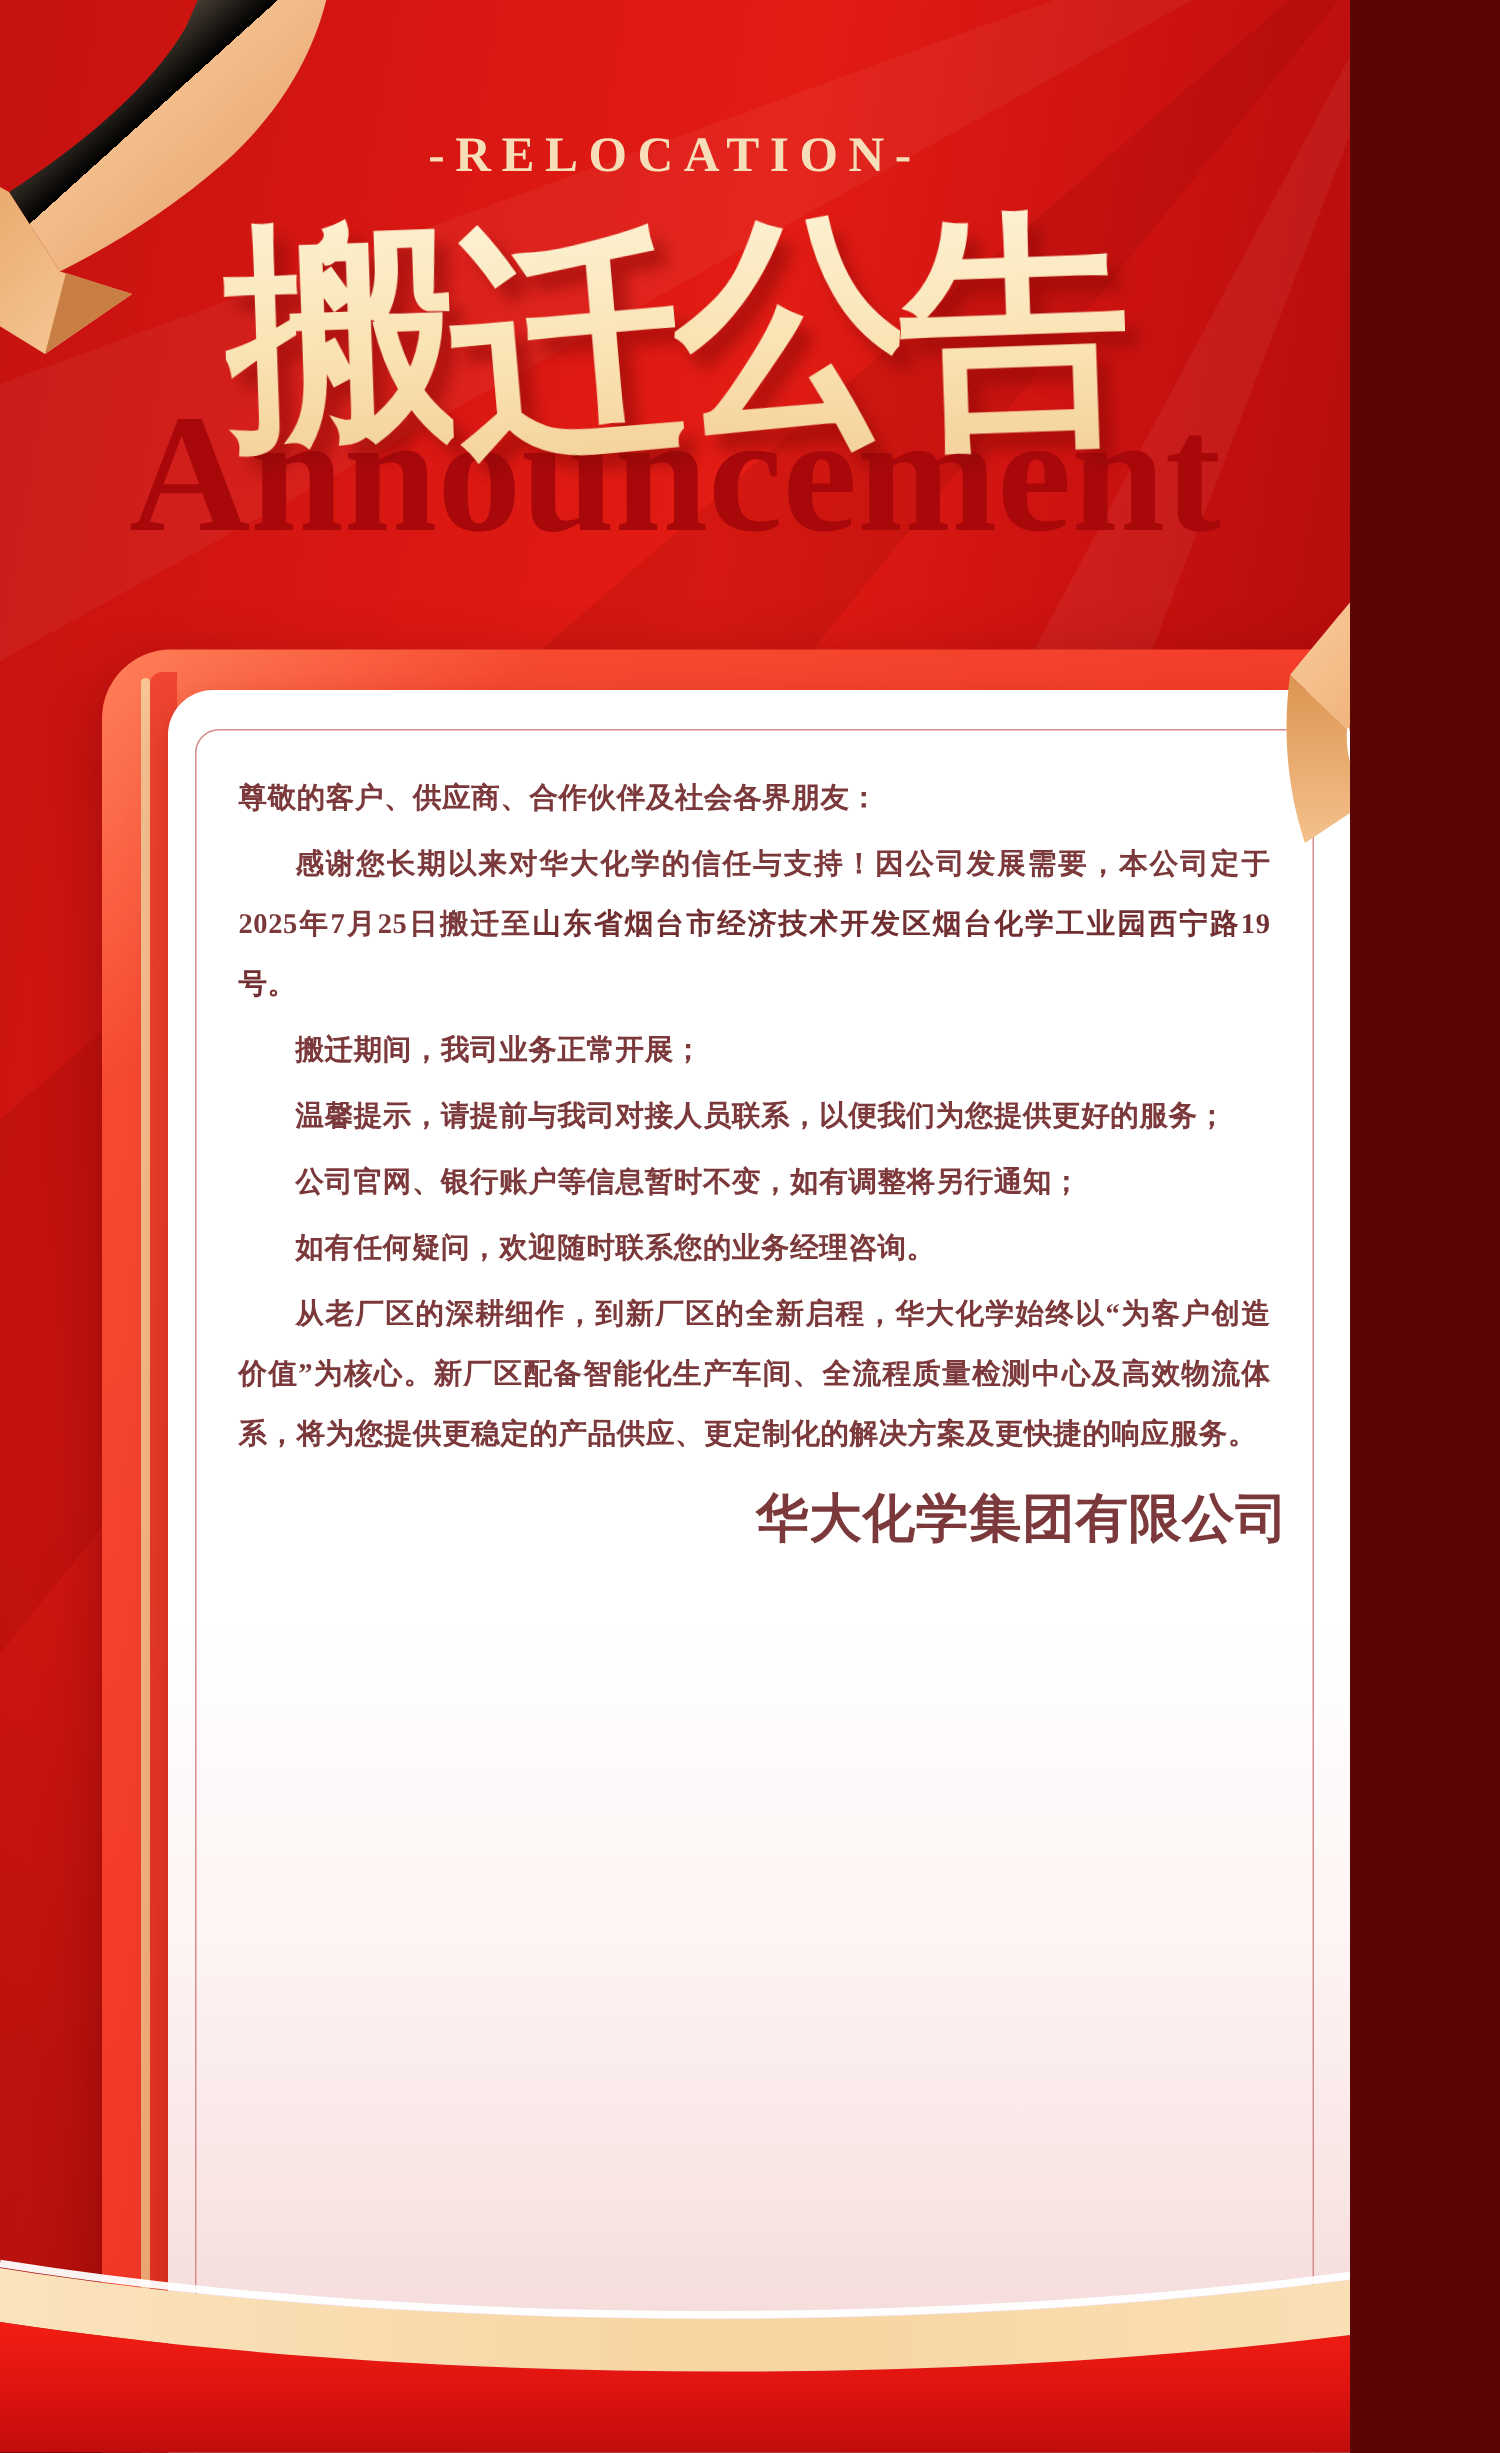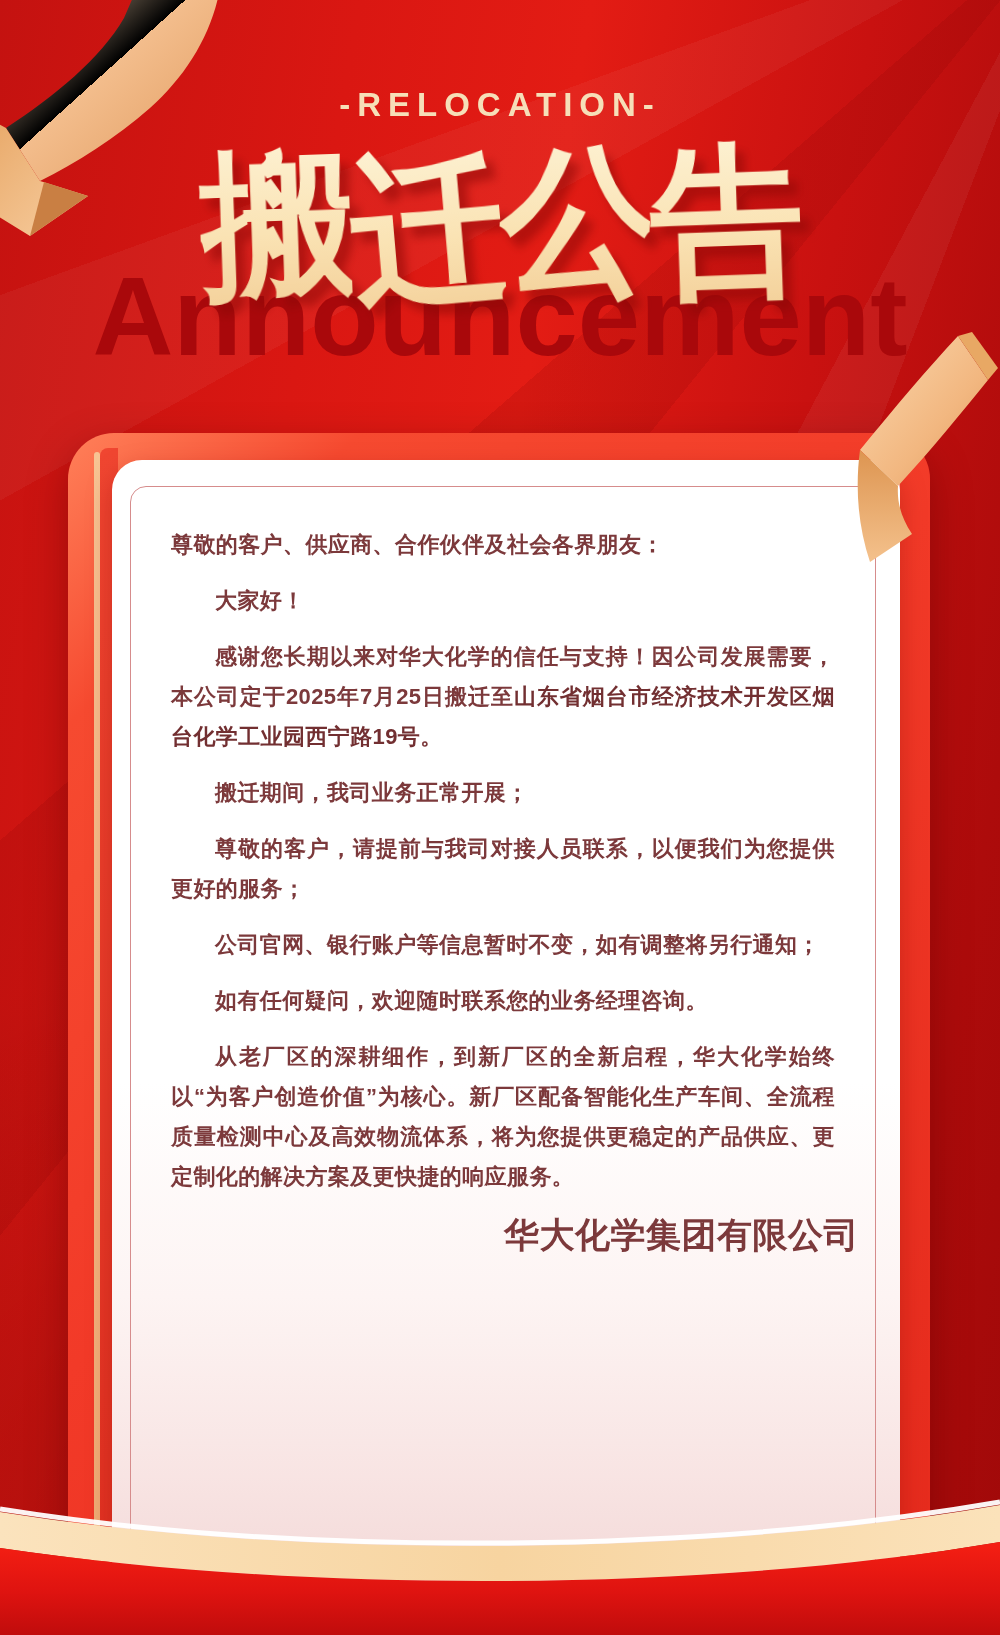--- a/index.html
+++ b/index.html
@@ -1,18 +1,18 @@
 <!DOCTYPE html>
 <html><head>
 <meta charset="utf-8">
 <style>
   html,body{margin:0;padding:0;background:#5a0606;}
   .poster{
-    position:relative; width:1000px; height:1635px; overflow:hidden;
-    font-family:Liberation Sans, sans-serif;
+    position:relative; width:900px; height:1635px; overflow:hidden;
+    font-family:Liberation Serif, serif;
     background:linear-gradient(100deg,#c41210 0%,#da1712 28%,#e31c14 46%,#c91110 68%,#ad0b0b 88%,#a00909 100%);
   }
   
   .rays{
     position:absolute; inset:0; z-index:0; pointer-events:none;
     background:
       conic-gradient(from 195deg at 108% -6%,
         rgba(255,255,255,0) 0deg 6deg,
         rgba(255,255,255,.05) 6deg 13deg,
         rgba(255,255,255,0) 13deg 24deg,
@@ -76,21 +76,21 @@
     border-radius:30px 30px 0 0;
     background:linear-gradient(180deg,#ffffff 0%,#ffffff 52%,#fdf4f3 70%,#f8e4e3 85%,#f0d2d1 100%);
     box-shadow:0 10px 26px rgba(140,10,6,.35);
   }
   .inner-frame{
     position:absolute; left:18px; right:24px; top:26px; bottom:-30px;
     border:1.5px solid #d68c8c; border-radius:16px;
   }
   .letter-body{padding:22px 24px 0 24px;}
   .letter-body p{
-    margin:16px; color:#7c393b; font-size:22px; line-height:40px;
+    margin:4px; color:#7c393b; font-size:19px; line-height:40px;
     font-weight:600; letter-spacing:.4px; text-align:justify;
   }
   .letter-body p.indent{text-indent:2em;}
   .letter-body .b{font-weight:900; color:#722f31;}
   .signature{margin-top:14px; padding-right:16px; text-align:right;}
   .signature div{
     color:#7c393b; font-size:35px; line-height:44px; font-weight:600; letter-spacing:.5px;
   }
   .footer-wave{position:absolute; left:0; bottom:0; z-index:9;}
 </style>
@@ -124,24 +124,23 @@
   <div class="big-title"><span>搬</span><span>迁</span><span>公</span><span>告</span></div>
 
   <div class="card-outer"></div>
   <div class="sliver-cream"></div>
   <div class="sliver-red"></div>
 
   <div class="card-white">
     <div class="inner-frame">
       <div class="letter-body">
           <p class=""><span>尊敬的客户、供应商、合作伙伴及社会各界朋友：</span></p>
-          <p class="indent"><span>大家好！</span></p>
           <p class="indent"><span>感谢您长期以来对华大化学的信任与支持！因公司发展需要，本公司定于2025年7月25日搬迁至</span><span class="b">山东省烟台市经济技术开发区烟台化学工业园西宁路19号</span><span>。</span></p>
           <p class="indent"><span>搬迁期间，我司业务正常开展；</span></p>
-          <p class="indent"><span>尊敬的客户，请提前与我司对接人员联系，以便我们为您提供更好的服务；</span></p>
+          <p class="indent"><span>温馨提示，请提前与我司对接人员联系，以便我们为您提供更好的服务；</span></p>
           <p class="indent"><span>公司官网、银行账户等信息暂时不变，如有调整将另行通知；</span></p>
           <p class="indent"><span>如有任何疑问，欢迎随时联系您的业务经理咨询。</span></p>
           <p class="indent"><span>从老厂区的深耕细作，到新厂区的全新启程，华大化学始终以“为客户创造价值”为核心。新厂区配备智能化生产车间、全流程质量检测中心及高效物流体系，将为您提供更稳定的产品供应、更定制化的解决方案及更快捷的响应服务。</span></p>
         </div>
       <div class="signature">
         <div>华大化学集团有限公司</div>
       </div>
     </div>
   </div>
 

